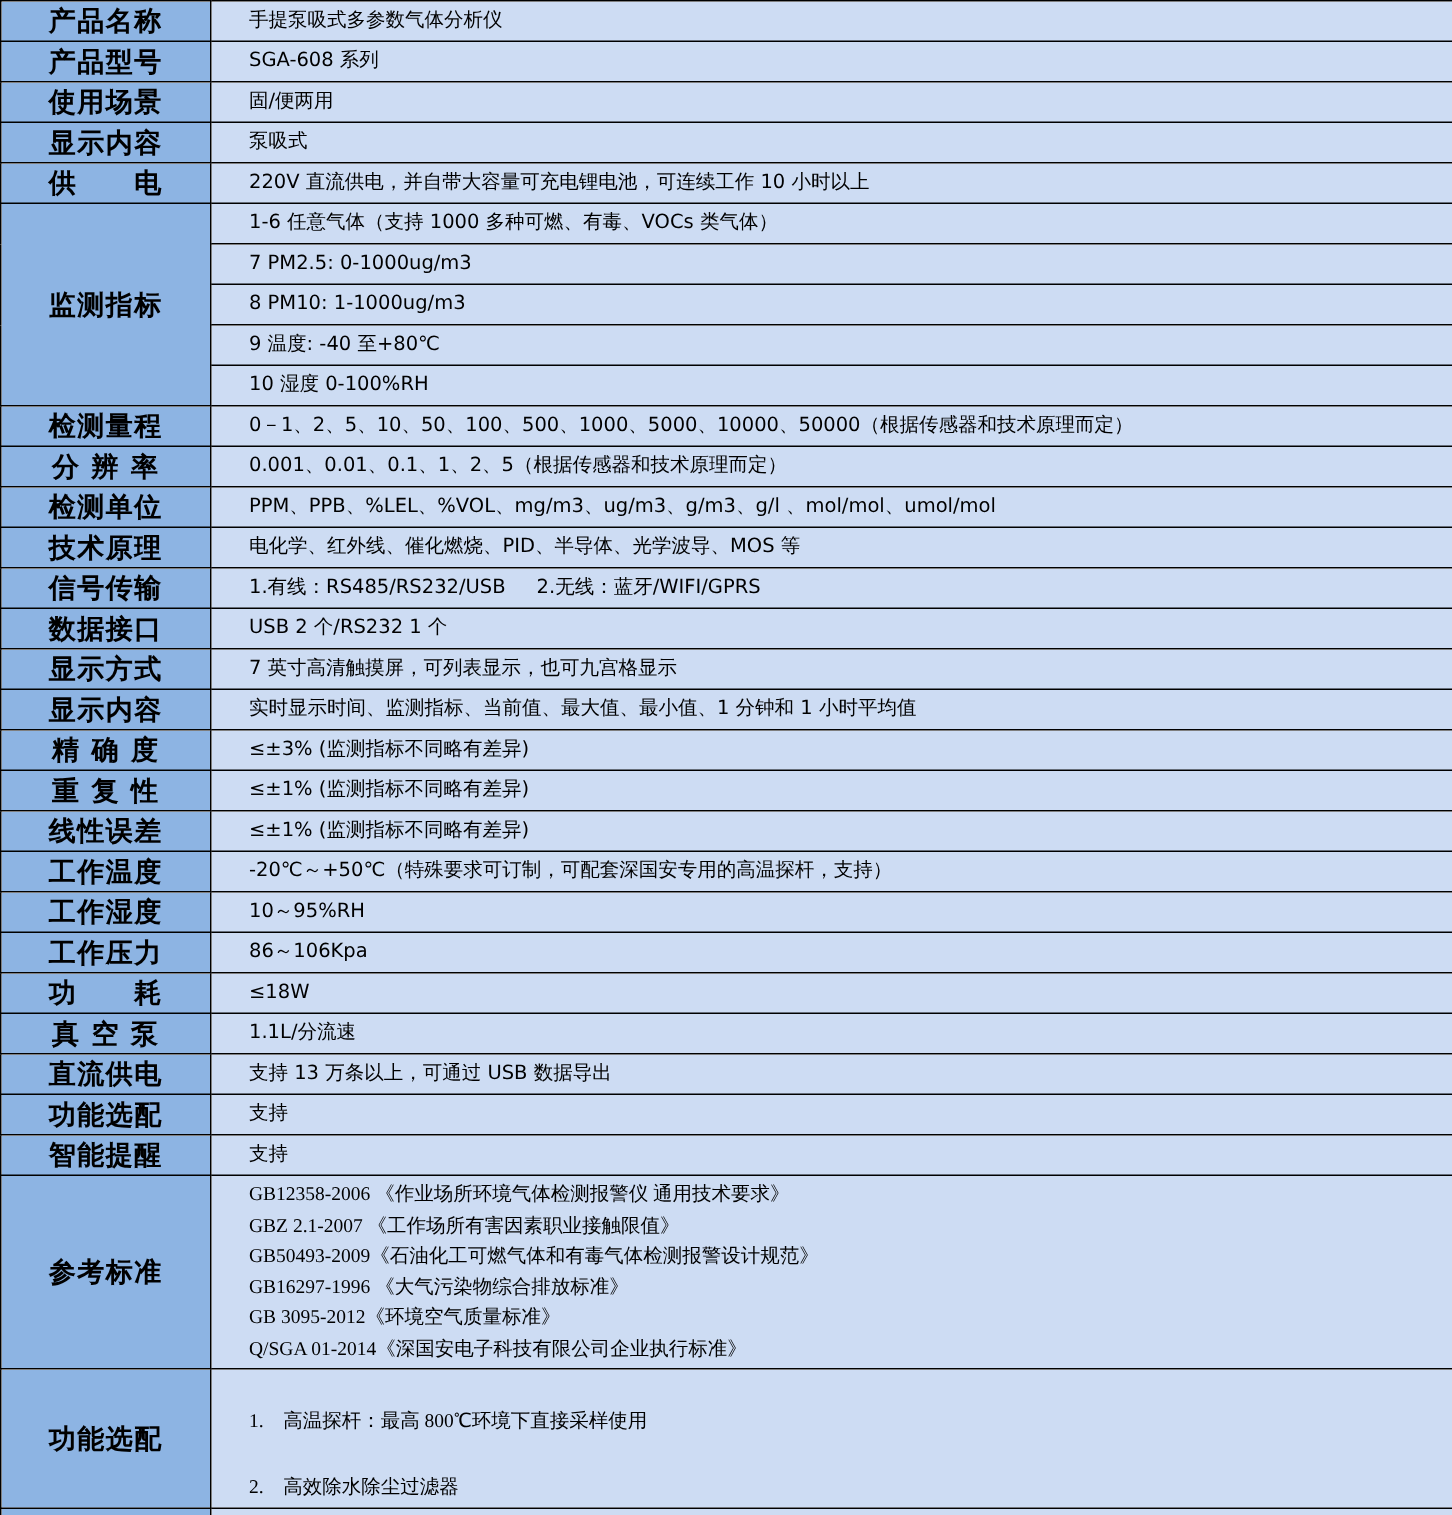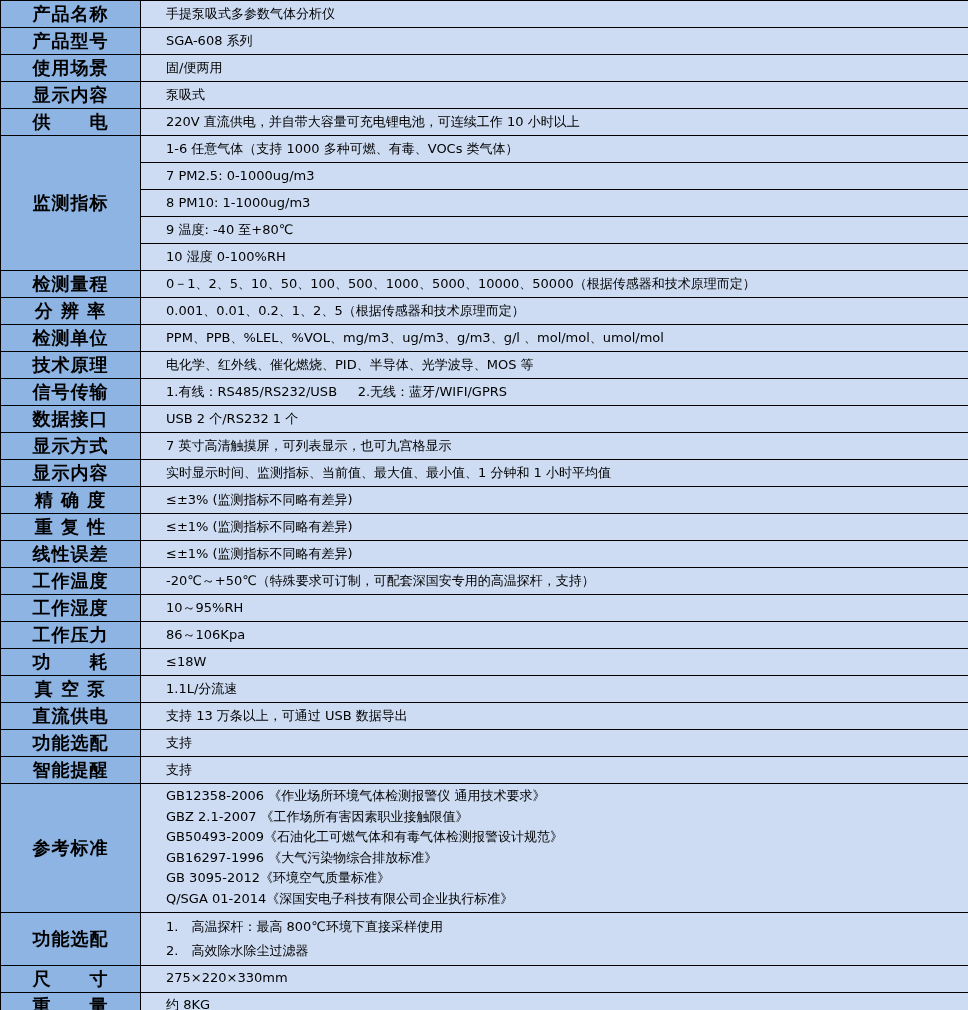--- a/index.html
+++ b/index.html
@@ -35,22 +35,22 @@
   .value-cell{
     background:var(--value-bg);
     font-size:13px;
     padding:0 4px 0 25px;
     white-space:pre-wrap;
     line-height:1.25;
   }
   .row-std{height:27px;}
   .value-cell .line{white-space:pre-wrap;}
   .line-tight{line-height:20.6px;}
-  .line-loose{line-height:24px;}
-  .multiline-cell{padding-top:2px;padding-bottom:2px;}
+  .line-loose{line-height:24px;margin-top:20px;}
+  .multiline-cell{padding-top:2px;padding-bottom:2px;font-family:Liberation Serif, serif;}
 </style>
 </head>
 <body>
 
 <table>
   <colgroup>
     <col style="width:140px">
     <col style="width:828px">
   </colgroup>
   <tbody>
@@ -89,21 +89,21 @@
       </tr>
       <tr class="row-std">
         <td class="value-cell">10 湿度 0-100%RH</td>
       </tr>
       <tr class="row-std">
         <td class="label-cell">检测量程</td>
         <td class="value-cell">0－1、2、5、10、50、100、500、1000、5000、10000、50000（根据传感器和技术原理而定）</td>
       </tr>
       <tr class="row-std">
         <td class="label-cell">分 辨 率</td>
-        <td class="value-cell">0.001、0.01、0.2、1、2、5（根据传感器和技术原理而定）</td>
+        <td class="value-cell">0.001、0.01、0.1、1、2、5（根据传感器和技术原理而定）</td>
       </tr>
       <tr class="row-std">
         <td class="label-cell">检测单位</td>
         <td class="value-cell">PPM、PPB、%LEL、%VOL、mg/m3、ug/m3、g/m3、g/l 、mol/mol、umol/mol</td>
       </tr>
       <tr class="row-std">
         <td class="label-cell">技术原理</td>
         <td class="value-cell">电化学、红外线、催化燃烧、PID、半导体、光学波导、MOS 等</td>
       </tr>
       <tr class="row-std">

